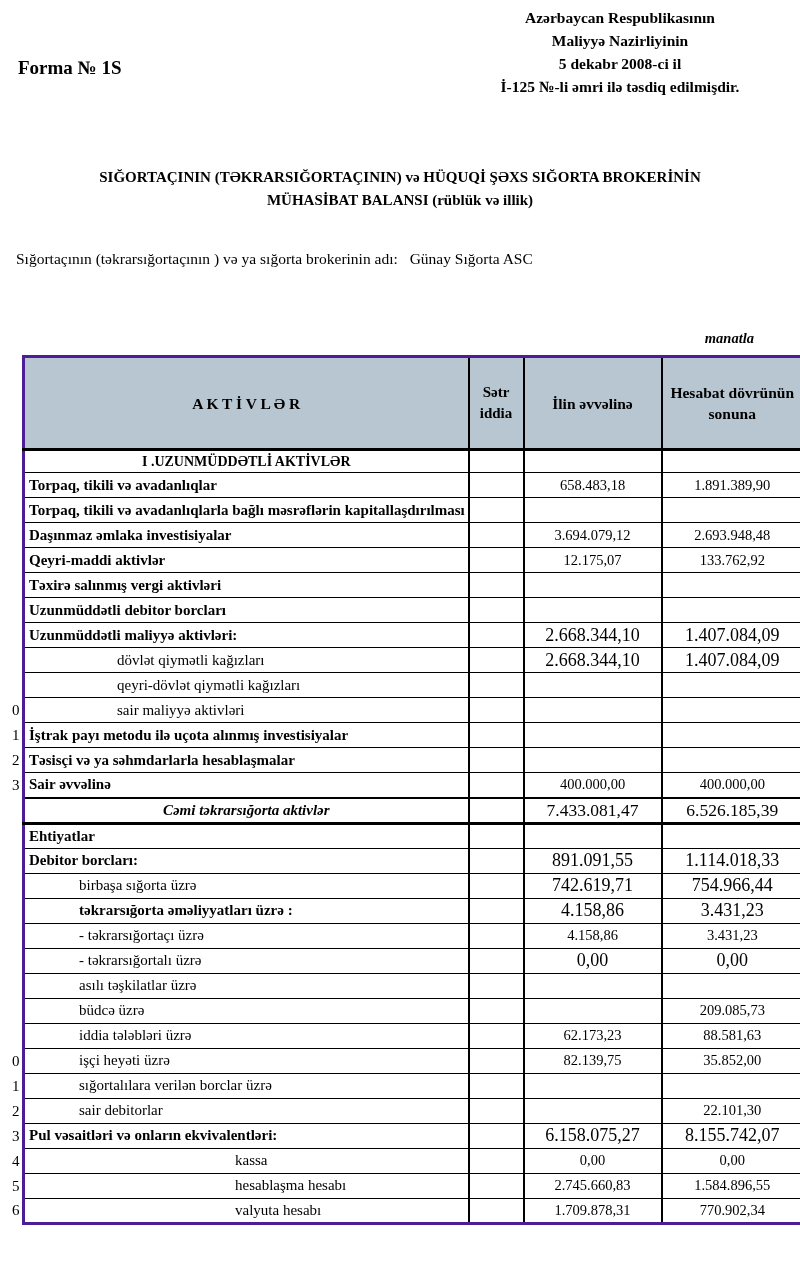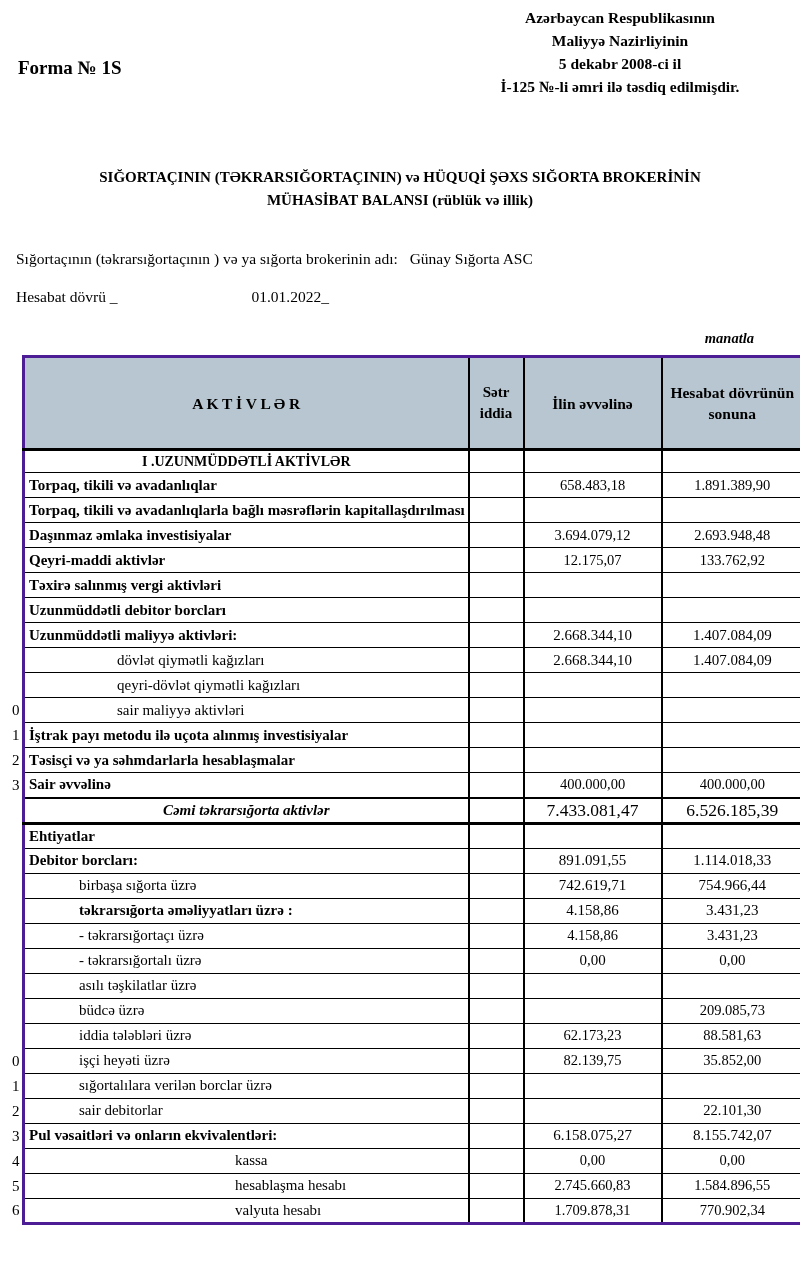--- a/index.html
+++ b/index.html
@@ -41,21 +41,21 @@
   .row.section .c-label { text-align:center; font-size:14px; font-weight:bold; padding:1px !important; }
   .row.indent1 .c-label { font-weight:normal; padding-left:54px !important; }
   .row.indent1b .c-label { font-weight:bold; padding-left:54px !important;margin-top:12px; }
   .row.indent2 .c-label { font-weight:normal; padding-left:92px !important; }
   .row.indent3 .c-label { font-weight:normal; padding-left:210px !important; }
   .row.total td { border-top:2px solid #000; border-bottom:3px solid #000; }
   .row.total .c-label { text-align:center; font-style:italic; font-weight:bold; padding-left:2px !important; }
 
   .c-code { text-align:center; font-size:14px; }
   .c-val { text-align:center; font-size:14.5px; }
-  .c-val.big { font-size:15px; }
+  .c-val.big { font-size:18px; }
   .c-val.small { font-size:14.5px; }
   .row.total .c-val { font-size:17.5px; }
 
   .gutter { position:absolute; left:-13px; top:50%; transform:translateY(-50%);
             font-weight:normal; font-size:15px; }
 </style>
 </head>
 <body>
 
 <div class="page">
@@ -72,24 +72,20 @@
   <div class="doc-title">
     <div>SIĞORTAÇININ (TƏKRARSIĞORTAÇININ) və HÜQUQİ ŞƏXS SIĞORTA BROKERİNİN</div>
     <div>MÜHASİBAT BALANSI (rüblük və illik)</div>
   </div>
 
   <div class="company-line">
     <span>Sığortaçının (təkrarsığortaçının ) və ya sığorta brokerinin adı:</span>
     <span class="val">Günay Sığorta ASC</span>
   </div>
 
-  <div class="period-line">
-    <span>Hesabat dövrü _</span>
-    <span class="val">01.01.2022_</span>
-  </div>
 
   <div class="currency">manatla</div>
 
   <table class="balance">
     <colgroup>
       <col style="width:445px">
         <col style="width:55px">
         <col style="width:138px">
         <col style="width:142px">
     </colgroup>

